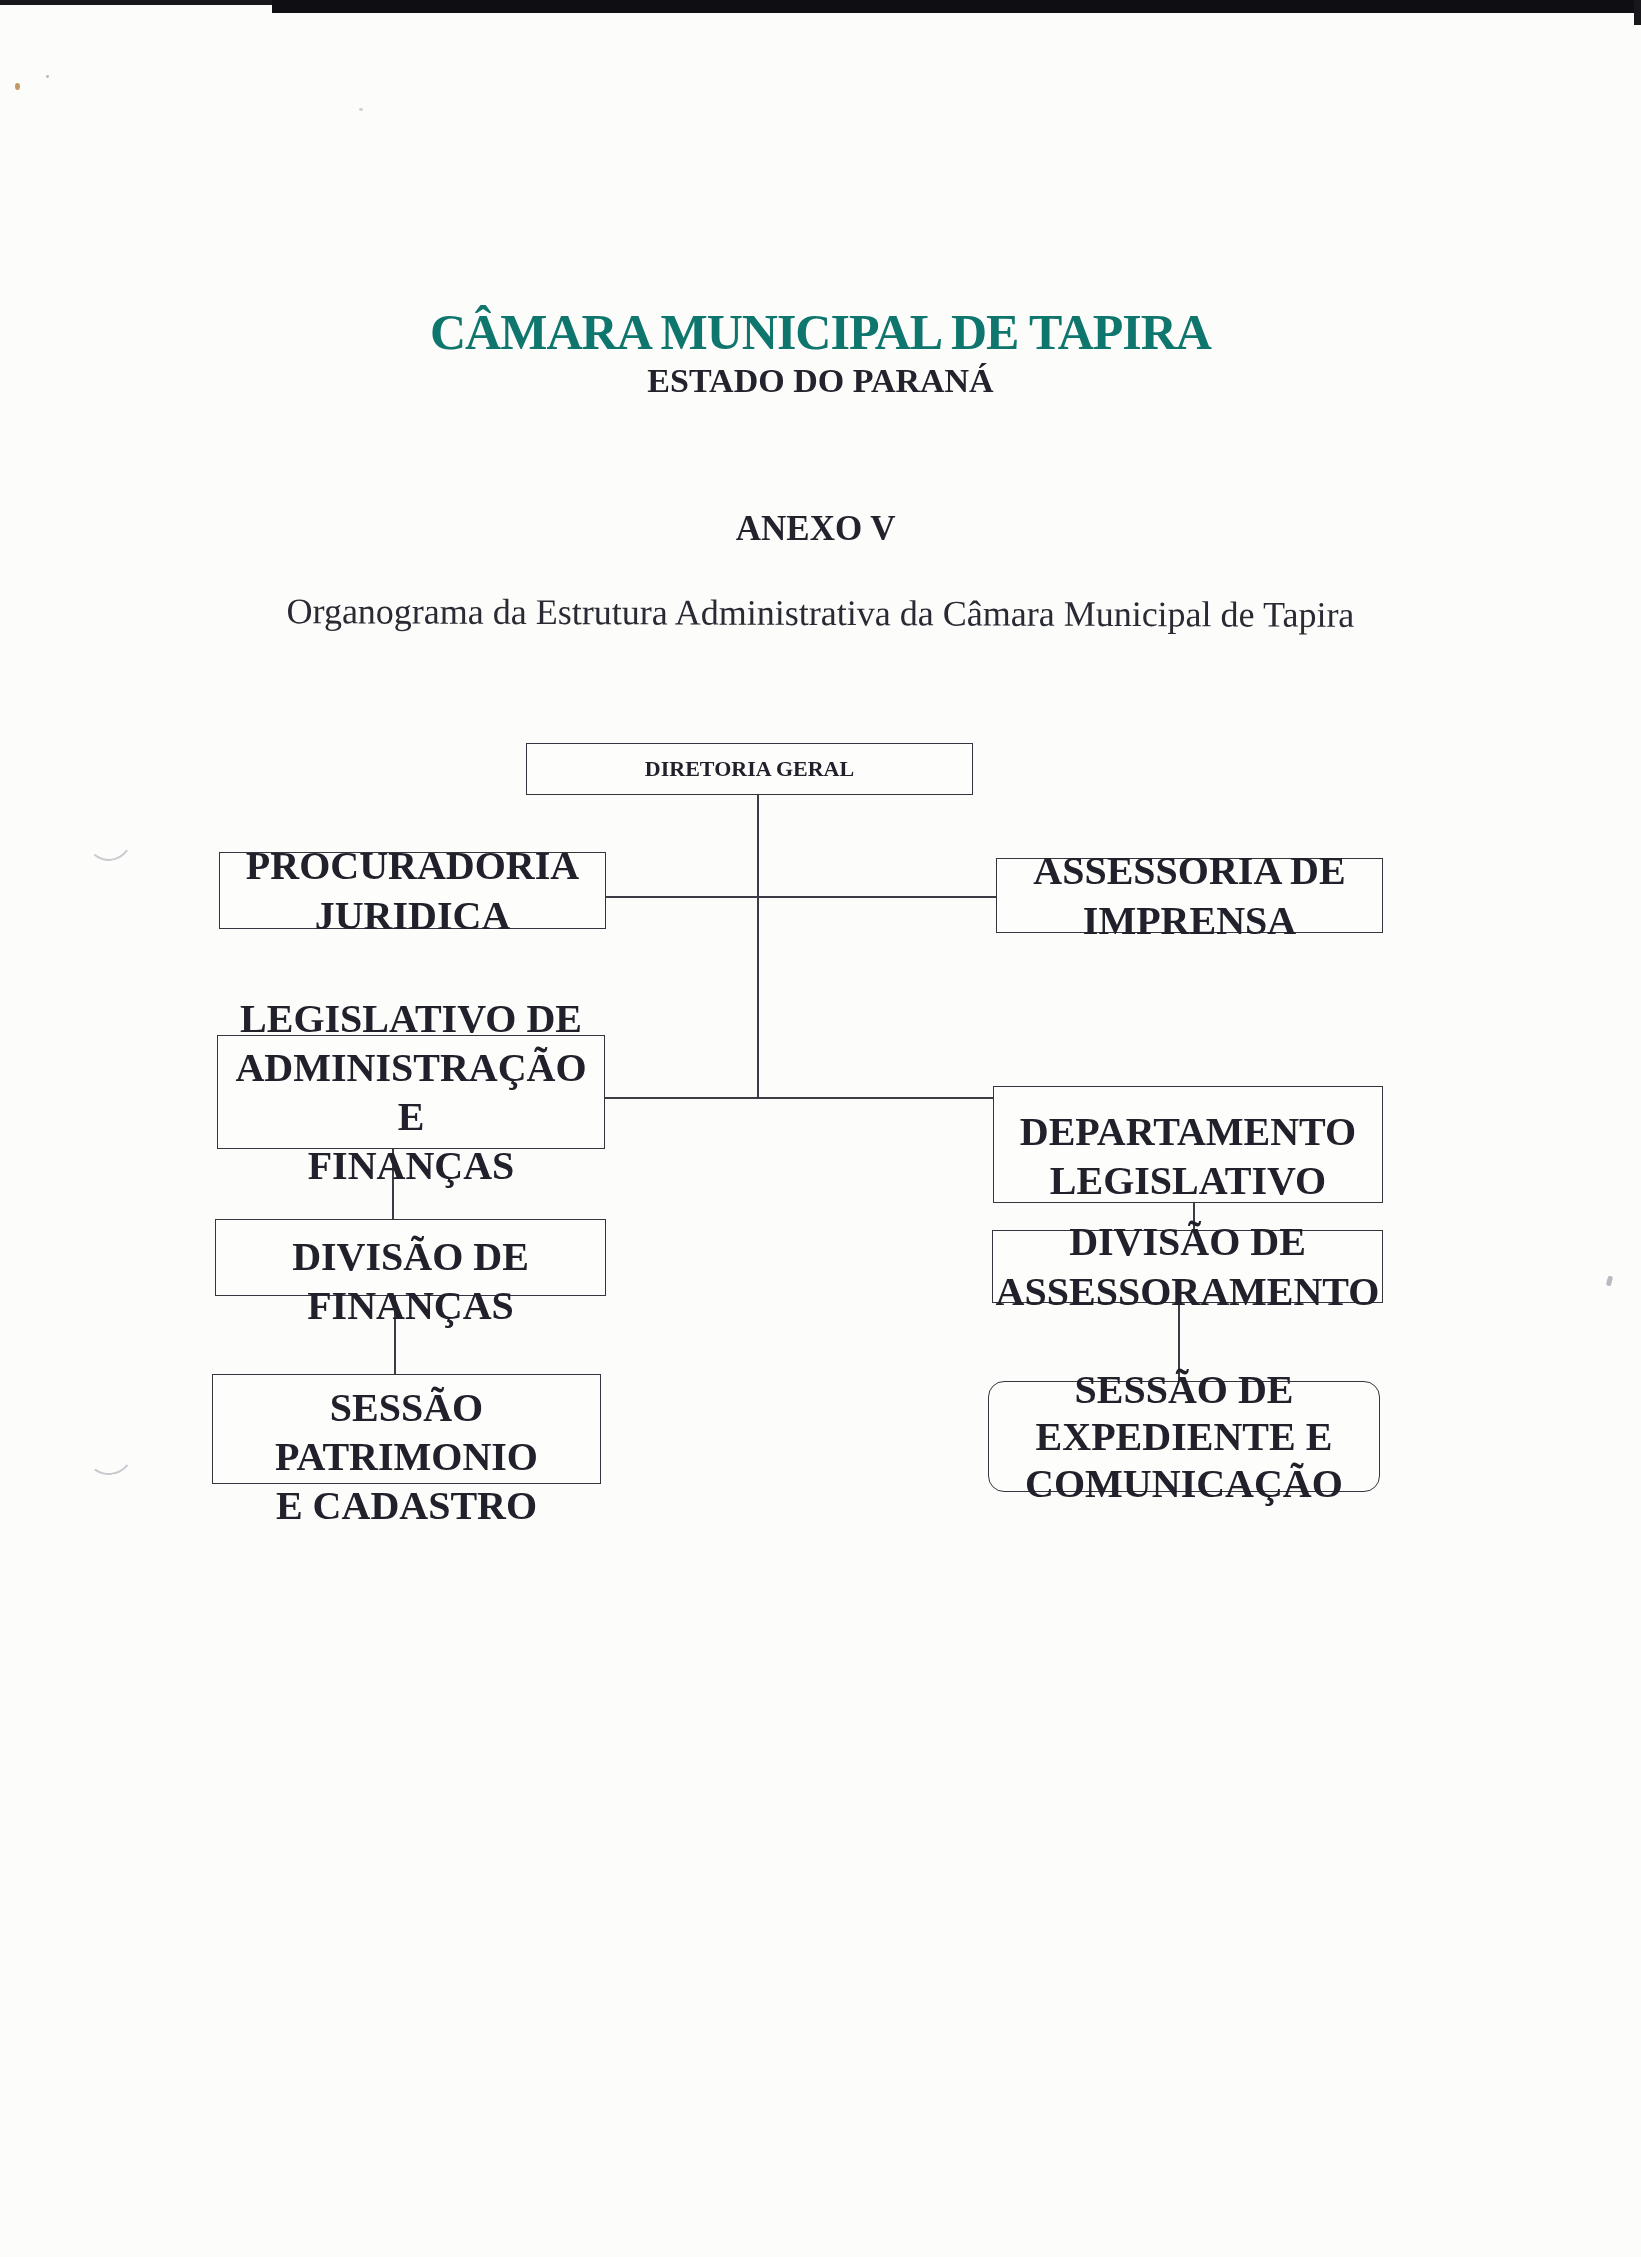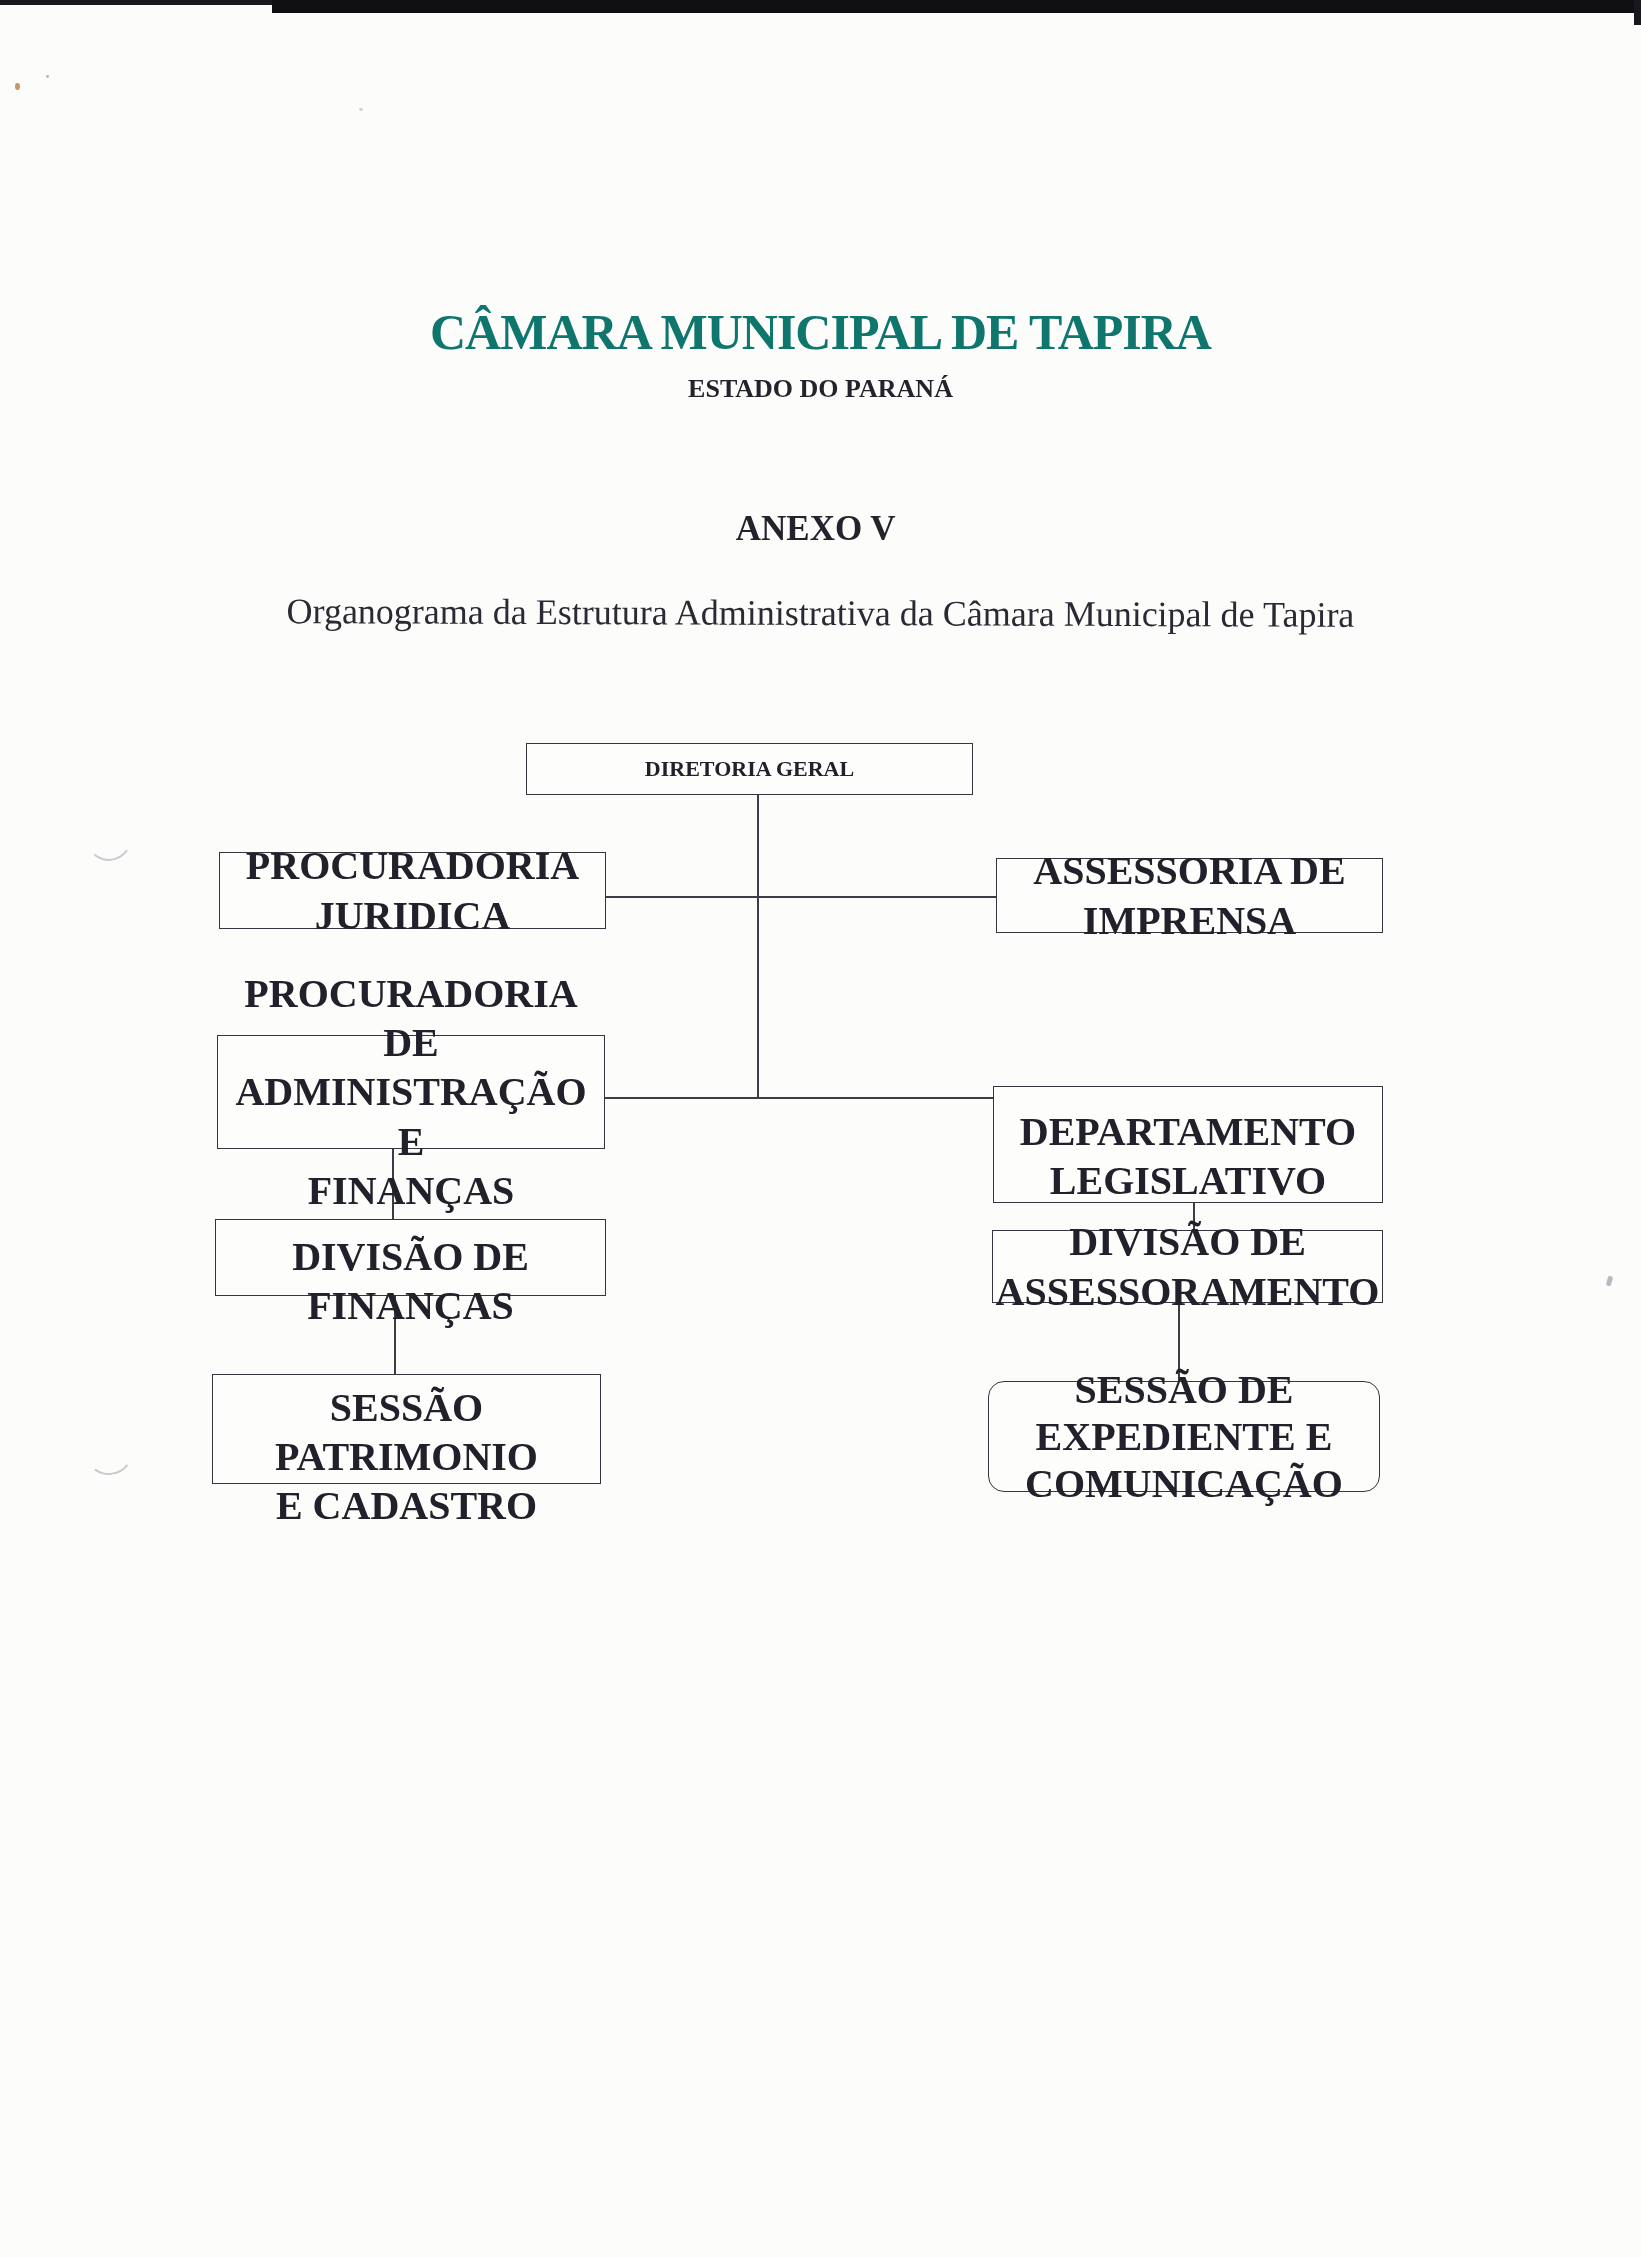--- a/index.html
+++ b/index.html
@@ -31,22 +31,22 @@
 
   
   .doc-title {
     position: absolute; left: 0; right: 0; top: 303px;
     margin: 0; text-align: center;
     font-size: 50px; font-weight: bold; letter-spacing: -1px;
     color: #0f766e;
   }
   .doc-subtitle {
     position: absolute; left: 0; right: 0; top: 358px;
-    margin: 16px; text-align: center;
-    font-size: 26px; font-weight: bold; letter-spacing: 0;
+    margin: 4px; text-align: center;
+    font-size: 34px; font-weight: bold; letter-spacing: 0;
     color: #23232e;
   }
   .annex {
     position: absolute; left: 0; right: 0; top: 509px;
     margin: 0; text-align: center;
     font-size: 35px; font-weight: bold;
     color: #23232e; transform: translateX(-4.8px);
   }
   .caption {
     position: absolute; left: 0; right: 0; top: 592px;
@@ -112,21 +112,21 @@
     <div class="line l-da-df"></div>
     <div class="line l-df-sp"></div>
     <div class="line l-dl-dv"></div>
     <div class="line l-dv-se"></div>
 
     <div class="node n-dg">DIRETORIA GERAL</div>
     <div class="node n-pj">PROCURADORIA
 JURIDICA</div>
     <div class="node n-ai">ASSESSORIA DE
 IMPRENSA</div>
-    <div class="node n-da">PROCURADORIA DE
+    <div class="node n-da">LEGISLATIVO DE
 ADMINISTRAÇÃO E
 FINANÇAS</div>
     <div class="node n-dl">DEPARTAMENTO
 LEGISLATIVO</div>
     <div class="node n-df">DIVISÃO DE FINANÇAS</div>
     <div class="node n-dv">DIVISÃO DE
 ASSESSORAMENTO</div>
     <div class="node n-sp">SESSÃO PATRIMONIO
 E CADASTRO</div>
     <div class="node n-se">SESSÃO DE

